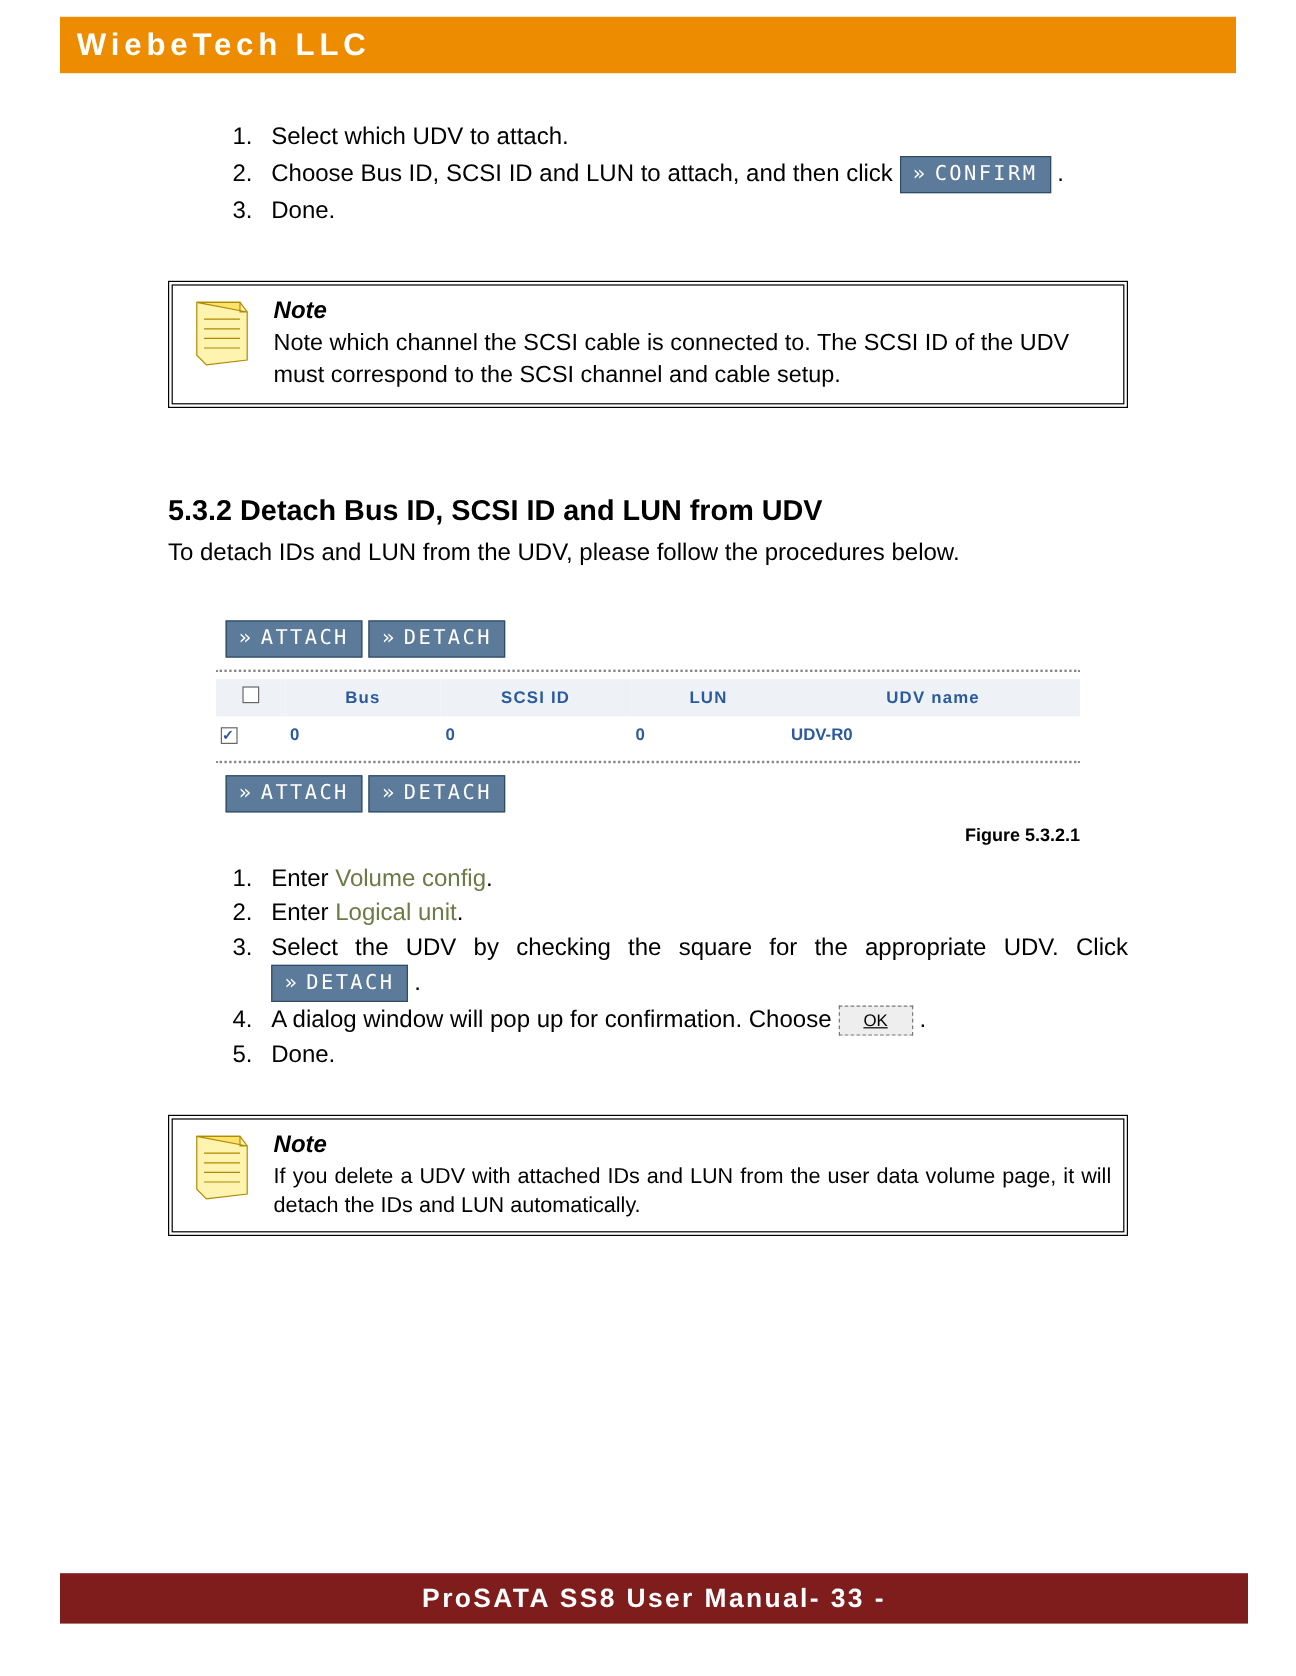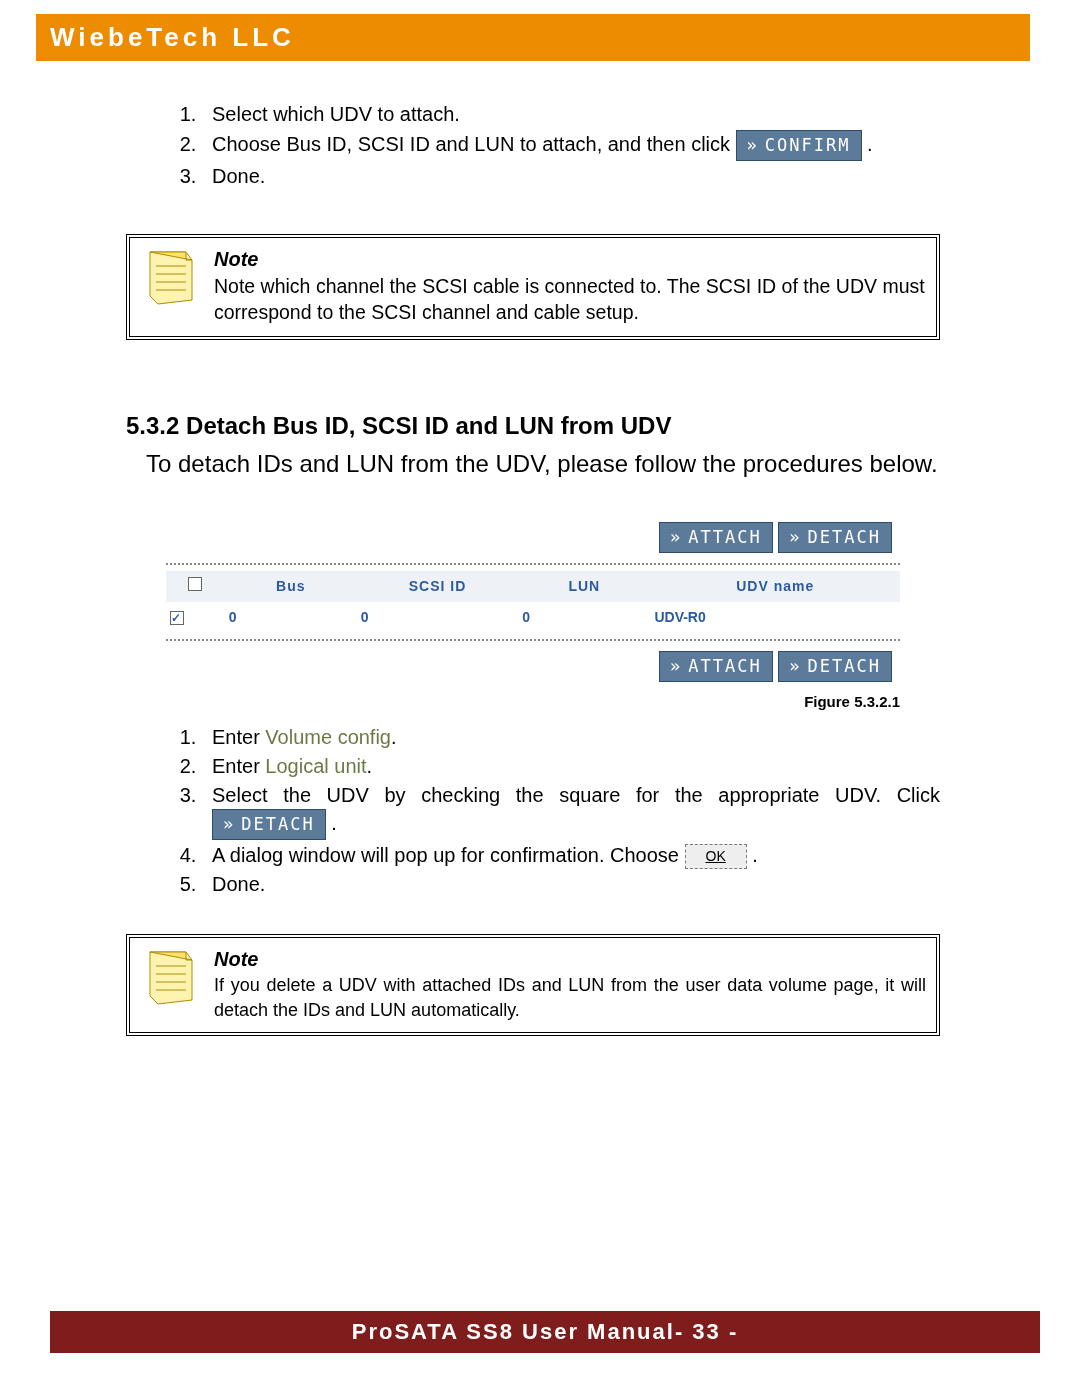--- a/index.html
+++ b/index.html
@@ -1,34 +1,34 @@
 <!DOCTYPE html>
 <html><head>
 <meta charset="utf-8">
 <style>
   * { box-sizing: border-box; margin: 0; padding: 0; }
   html, body { width: 1080px; height: 1397px; background: #fff; font-family: Arial, Helvetica, sans-serif; color: #000; }
-  .page { position: relative; width: 1080px; height: 1397px; padding: 14px 50px 0 36px; }
+  .page { position: relative; width: 1080px; height: 1397px; padding: 14px 50px 0 50px; }
   .header-bar { background: #ee8c00; color: #fff; font-weight: bold; letter-spacing: 4px; font-size: 26px; padding: 8px 14px; margin-bottom: 40px; }
   .content { padding: 0 90px 0 90px; font-size: 20px; line-height: 1.35; }
   ol.steps { list-style: decimal; padding-left: 76px; }
   ol.steps > li { padding-left: 10px; margin: 2px 0; }
   .inline-btn { display: inline-block; vertical-align: middle; background: #5c7a99; color: #fff; font-family: monospace; font-size: 17px; letter-spacing: 2px; padding: 3px 10px; border: 1px solid #2f4b66; text-transform: uppercase; white-space: nowrap; }
   .inline-btn .chev { margin-right: 6px; }
   .ok-btn { display:inline-block; vertical-align:middle; background:#eee; border:1px dashed #7a7a7a; padding:2px 20px; font-size:14px;text-decoration:underline; }
   .note-box { border: 4px double #000; margin: 44px 0 0 0; padding: 8px 10px 10px 10px; display: flex; align-items: flex-start; }
   .note-icon { width: 66px; flex: 0 0 66px; margin-right: 8px; }
   .note-content { flex: 1; }
   .note-title { font-weight: bold; font-style: italic; font-size: 20px; }
   .note-text { font-size: 19.5px; line-height: 1.35; }
   .note-text.small { font-size: 18px; text-align: justify; }
   .section-title { font-weight: bold; font-size: 24px; margin-top: 70px; }
-  .section-para { font-size: 24px; margin-top: 6px; margin-left: 20px; }
+  .section-para { font-size: 20px; margin-top: 6px; }
   .figure-wrap { margin: 38px 40px 6px 40px; }
-  .fig-btnrow { text-align: right; padding: 4px 8px; }
+  .fig-btnrow { text-align: left; padding: 4px 8px; }
   .dotline { border: none; border-top: 2px dotted #888; margin: 6px 0; }
   .fig-table { width: 100%; border-collapse: collapse; font-family: Verdana, Arial, sans-serif; }
   .fig-table th, .fig-table td { padding: 6px 4px; margin-top: 40px; }
   .fig-table thead th { background: #eef2f6; color: #2b5b9e; font-weight: bold; font-size: 14px; letter-spacing: 1px; }
   .fig-table tbody td { color: #2b5b9e; font-weight: bold; font-size: 14px; }
   .fig-cb { width: 14px; height: 14px; border: 1px solid #666; display: inline-block; background:#fff; }
   .fig-cb.empty::after{ content:""; }
   .fig-cb.checked::after{ content:"✓"; font-size:12px; line-height:12px; display:block; }
   .fig-caption { text-align:right; font-weight:bold; font-size:15px; margin-top:6px; }
   ol.steps2 { list-style: decimal; padding-left: 76px; margin-top: 12px; }

